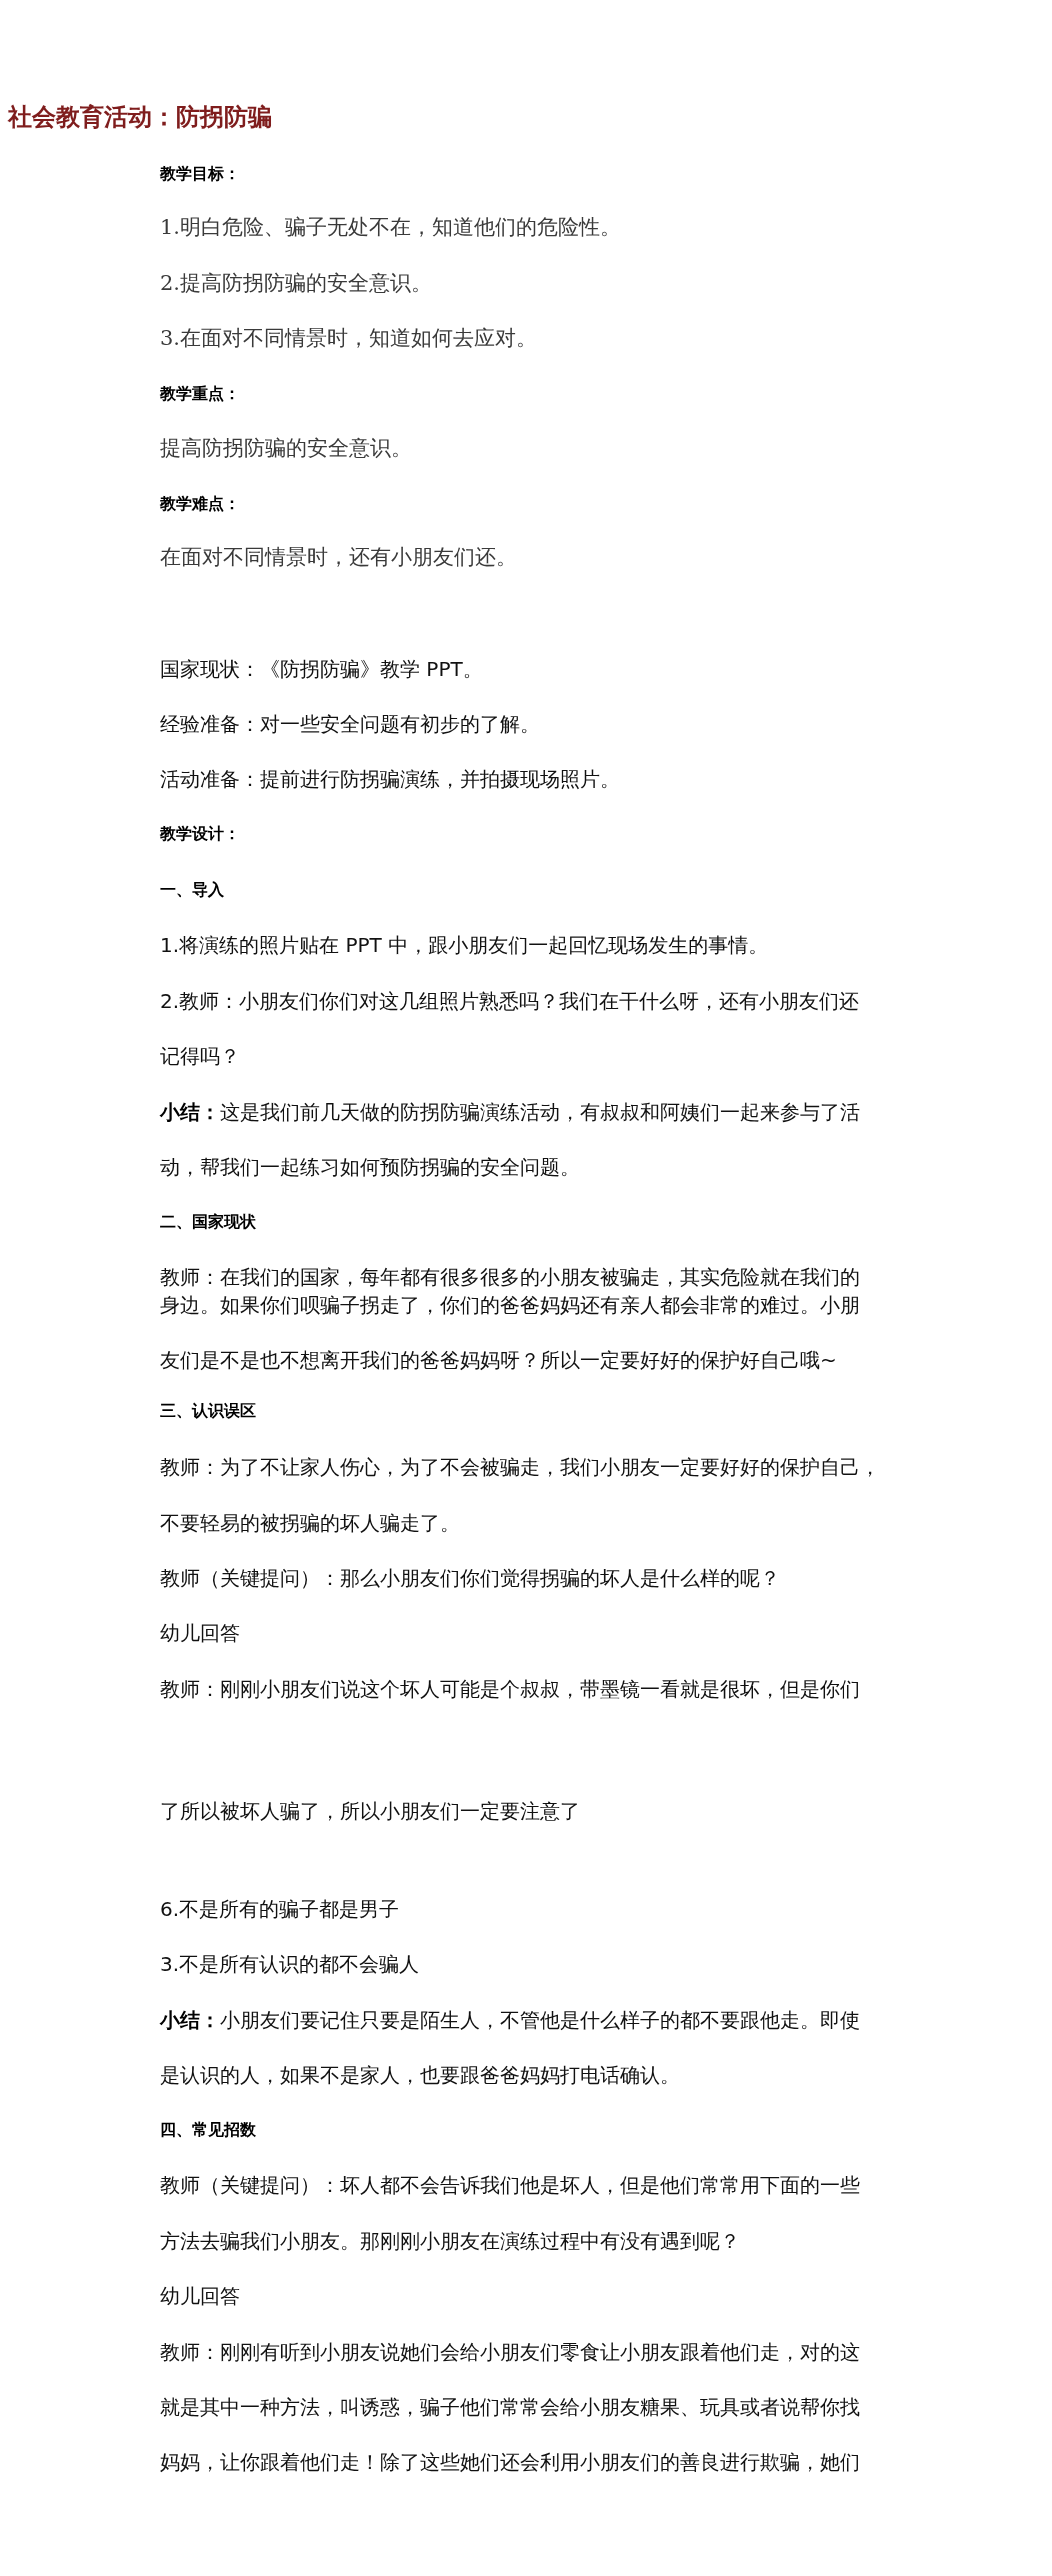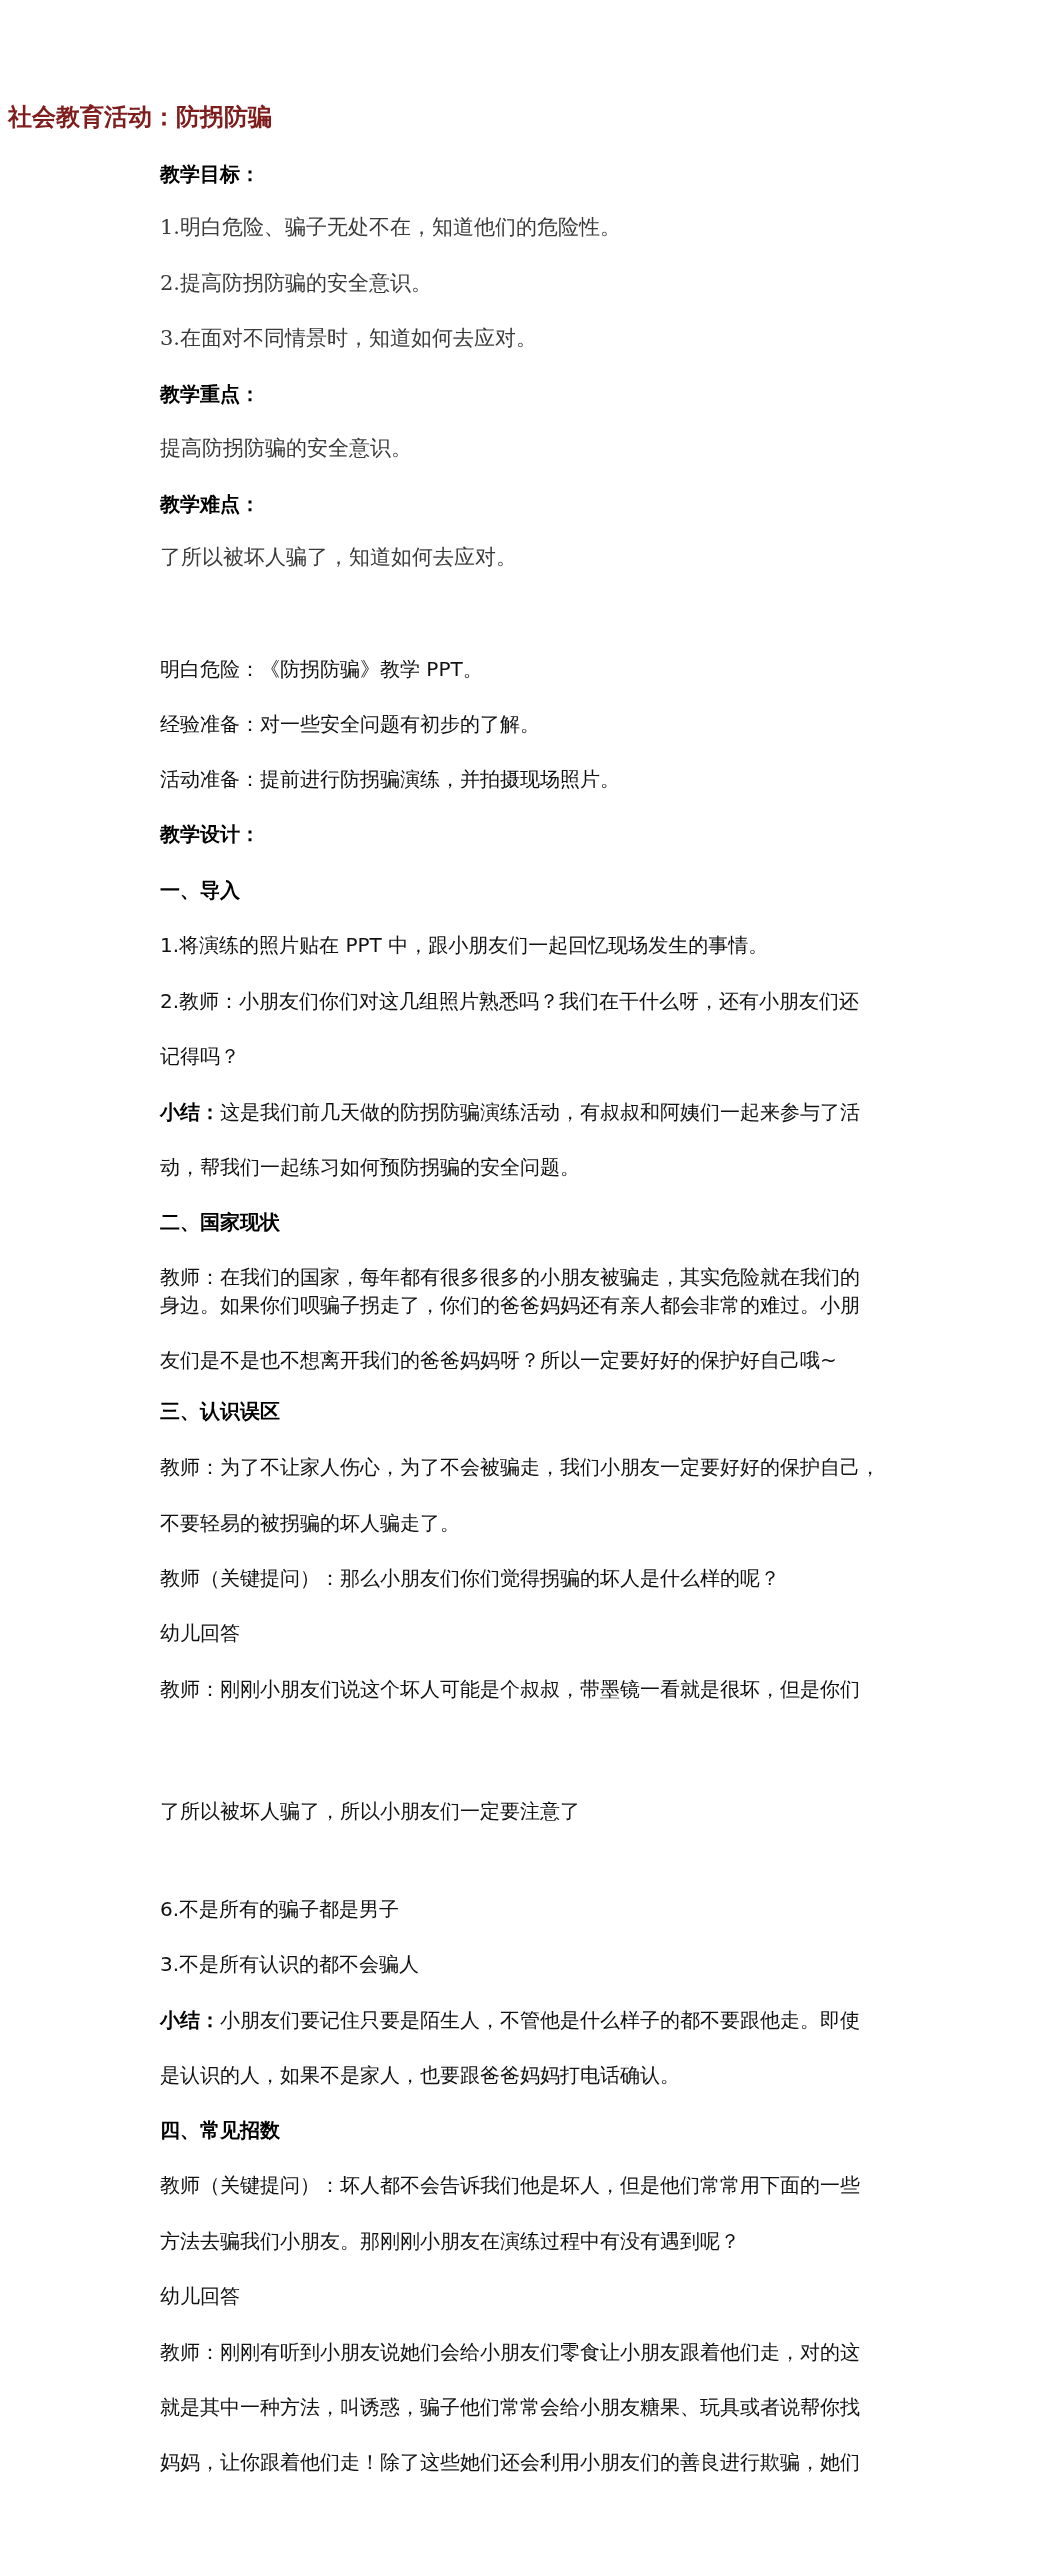--- a/index.html
+++ b/index.html
@@ -34,21 +34,21 @@
     .title {
       left: 8px;
       width: 1053px;
       text-align: left;
       font-size: 24px;
       font-weight: bold;
       color: #7f1d1d;
     }
     .heading {
       font-weight: bold;
-      font-size: 20px;
+      font-size: 16px;
       color: #000000;
     }
     .serif {
       font-family: "DejaVu Serif", "Liberation Serif", serif;
       font-size: 21px;
       color: #3a3a3a;
     }
     .bold-lead {
       font-weight: bold;
       color: #000000;
@@ -63,23 +63,23 @@
 
   <div class="line heading" style="top:174px">教学目标：</div>
   <div class="line serif" style="top:227px">1.明白危险、骗子无处不在，知道他们的危险性。</div>
   <div class="line serif" style="top:283px">2.提高防拐防骗的安全意识。</div>
   <div class="line serif" style="top:338px">3.在面对不同情景时，知道如何去应对。</div>
 
   <div class="line heading" style="top:394px">教学重点：</div>
   <div class="line serif" style="top:448px">提高防拐防骗的安全意识。</div>
 
   <div class="line heading" style="top:504px">教学难点：</div>
-  <div class="line serif" style="top:557px">了所以被坏人骗了，知道如何去应对。</div>
+  <div class="line serif" style="top:557px">在面对不同情景时，还有小朋友们还。</div>
 
-  <div class="line" style="top:669px">明白危险：《防拐防骗》教学 PPT。</div>
+  <div class="line" style="top:669px">国家现状：《防拐防骗》教学 PPT。</div>
   <div class="line" style="top:724px">经验准备：对一些安全问题有初步的了解。</div>
   <div class="line" style="top:779px">活动准备：提前进行防拐骗演练，并拍摄现场照片。</div>
 
   <div class="line heading" style="top:834px">教学设计：</div>
 
   <div class="line heading" style="top:890px">一、导入</div>
   <div class="line" style="top:945px">1.将演练的照片贴在 PPT 中，跟小朋友们一起回忆现场发生的事情。</div>
   <div class="line" style="top:1001px">2.教师：小朋友们你们对这几组照片熟悉吗？我们在干什么呀，还有小朋友们还</div>
   <div class="line" style="top:1056px">记得吗？</div>
   <div class="line" style="top:1112px">

